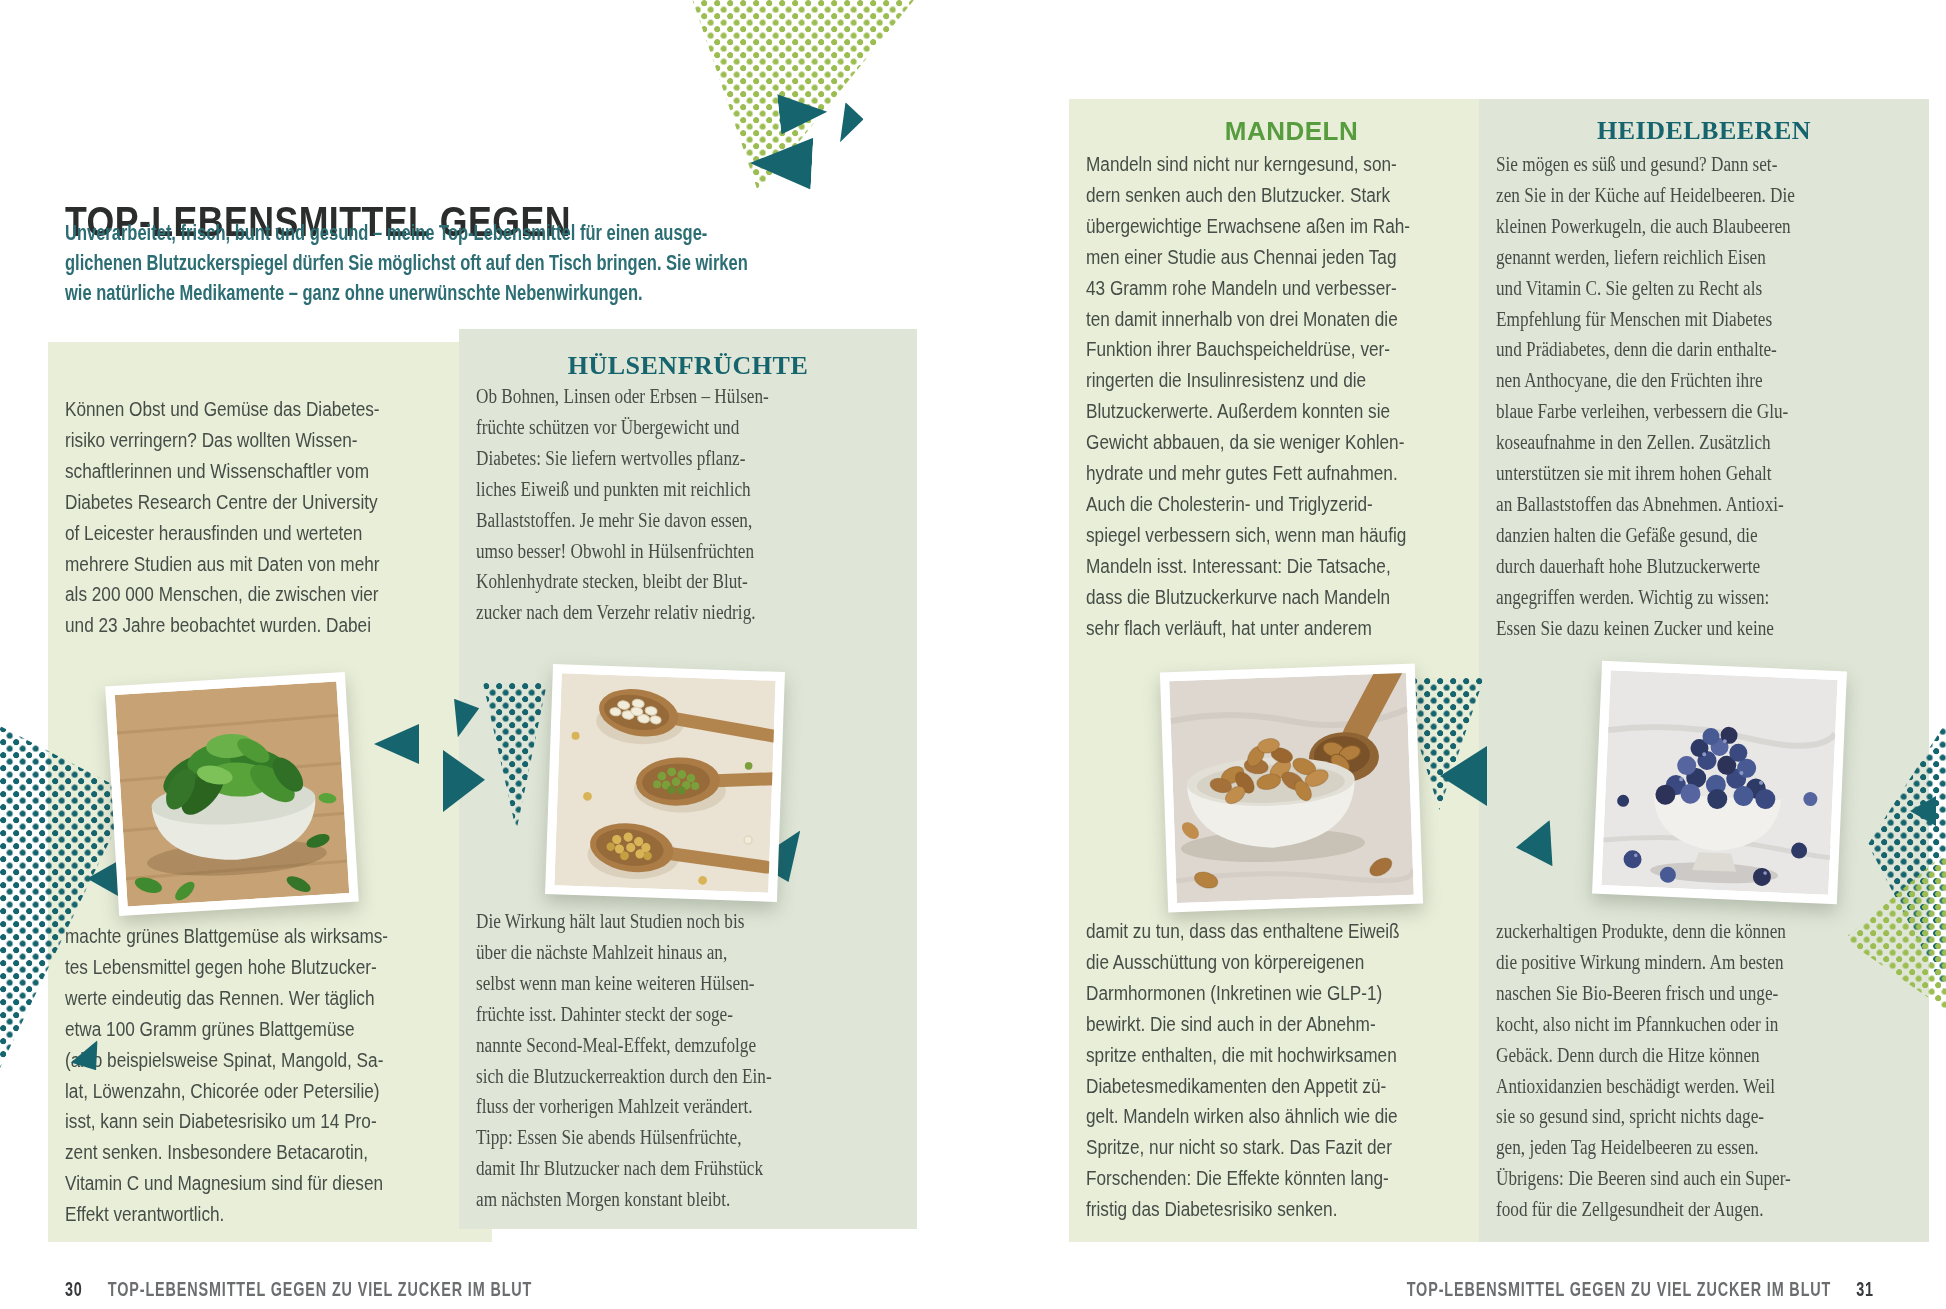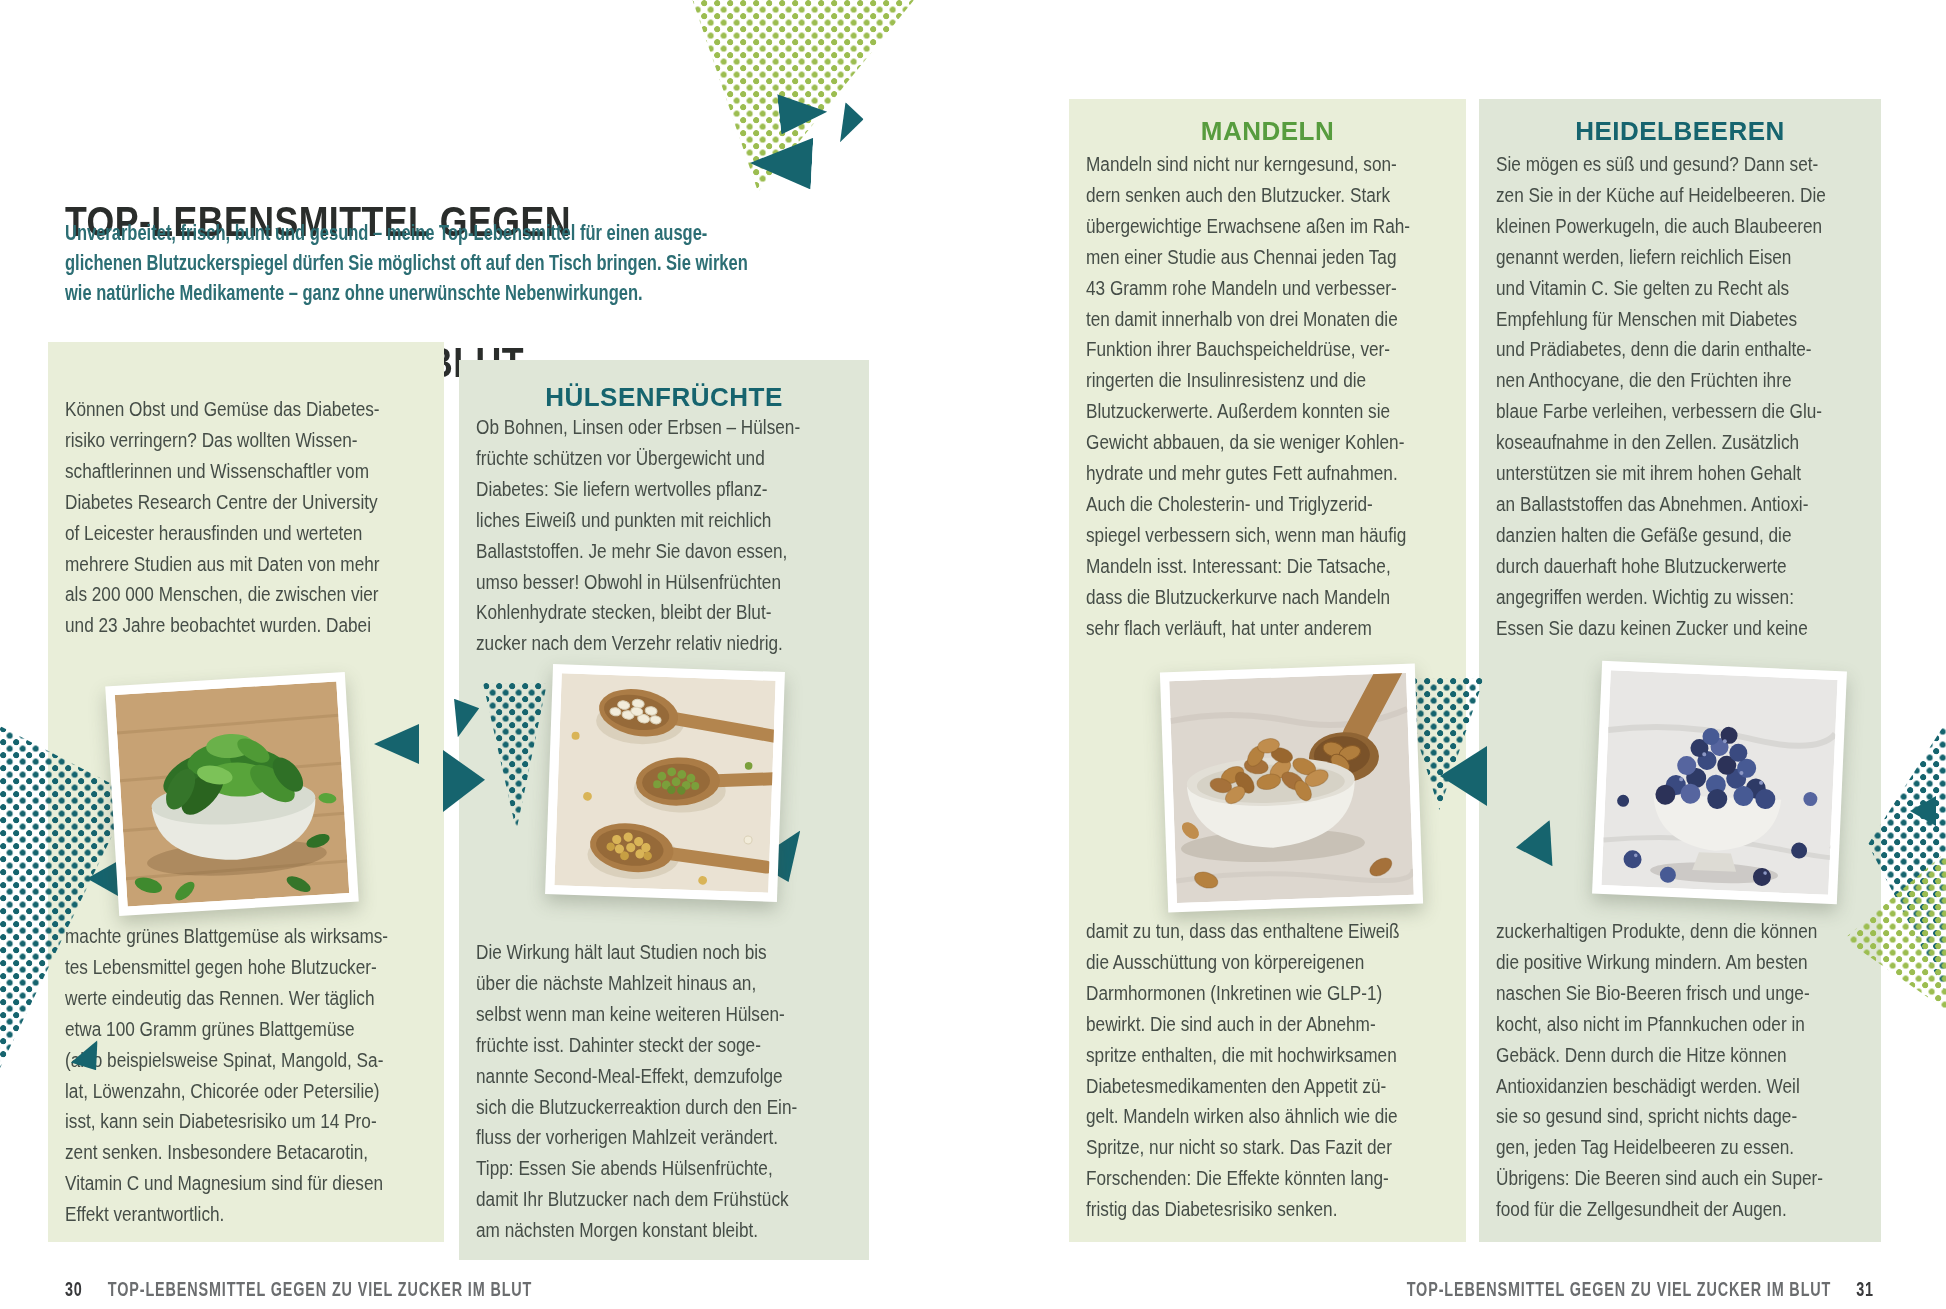--- a/index.html
+++ b/index.html
@@ -8,25 +8,25 @@
 
   
   .page-title{position:absolute;left:65px;top:104px;font-size:42px;font-weight:bold;
               color:#2a2d2b;line-height:47px;letter-spacing:.5px;white-space:pre;
               transform:scaleX(.85);transform-origin:0 0;}
   .page-title span{display:block;}
   .intro{position:absolute;left:65px;top:218px;font-size:22px;font-weight:bold;color:#2c6e74;
          line-height:30px;white-space:pre;transform:scaleX(.75);transform-origin:0 0;}
 
   
-  .panel{position:absolute;z-index:1;}
+  .panel{position:absolute;z-index:1;padding-left:48px;}
   .panel.light{background:#e9eed9;}
-  .panel.sage{background:#dfe6d7;}
+  .panel.sage{background:#dfe6d7;font-family:Liberation Serif, serif;}
   #panel-0{left:48px;top:342px;width:396px;height:900px;}
-  #panel-1{left:459px;top:360px;width:410px;height:900px;}
+  #panel-1{left:459px;top:329px;width:410px;height:900px;}
   #panel-2{left:1069px;top:99px;width:397px;height:1143px;}
   #panel-3{left:1479px;top:99px;width:402px;height:1143px;}
   .panel-heading{position:absolute;left:0;right:0;text-align:center;font-size:26px;
                  font-weight:bold;letter-spacing:.5px;}
   #panel-0 .panel-heading,#panel-1 .panel-heading{top:22px;}
   #panel-2 .panel-heading,#panel-3 .panel-heading{top:17px;}
   .accent-green{color:#579c3e;}
   .accent-teal{color:#16646e;}
   .body-block{position:absolute;left:17px;font-size:20px;line-height:30.9px;color:#454d47;
               white-space:pre;transform:scaleX(.86);transform-origin:0 0;}

